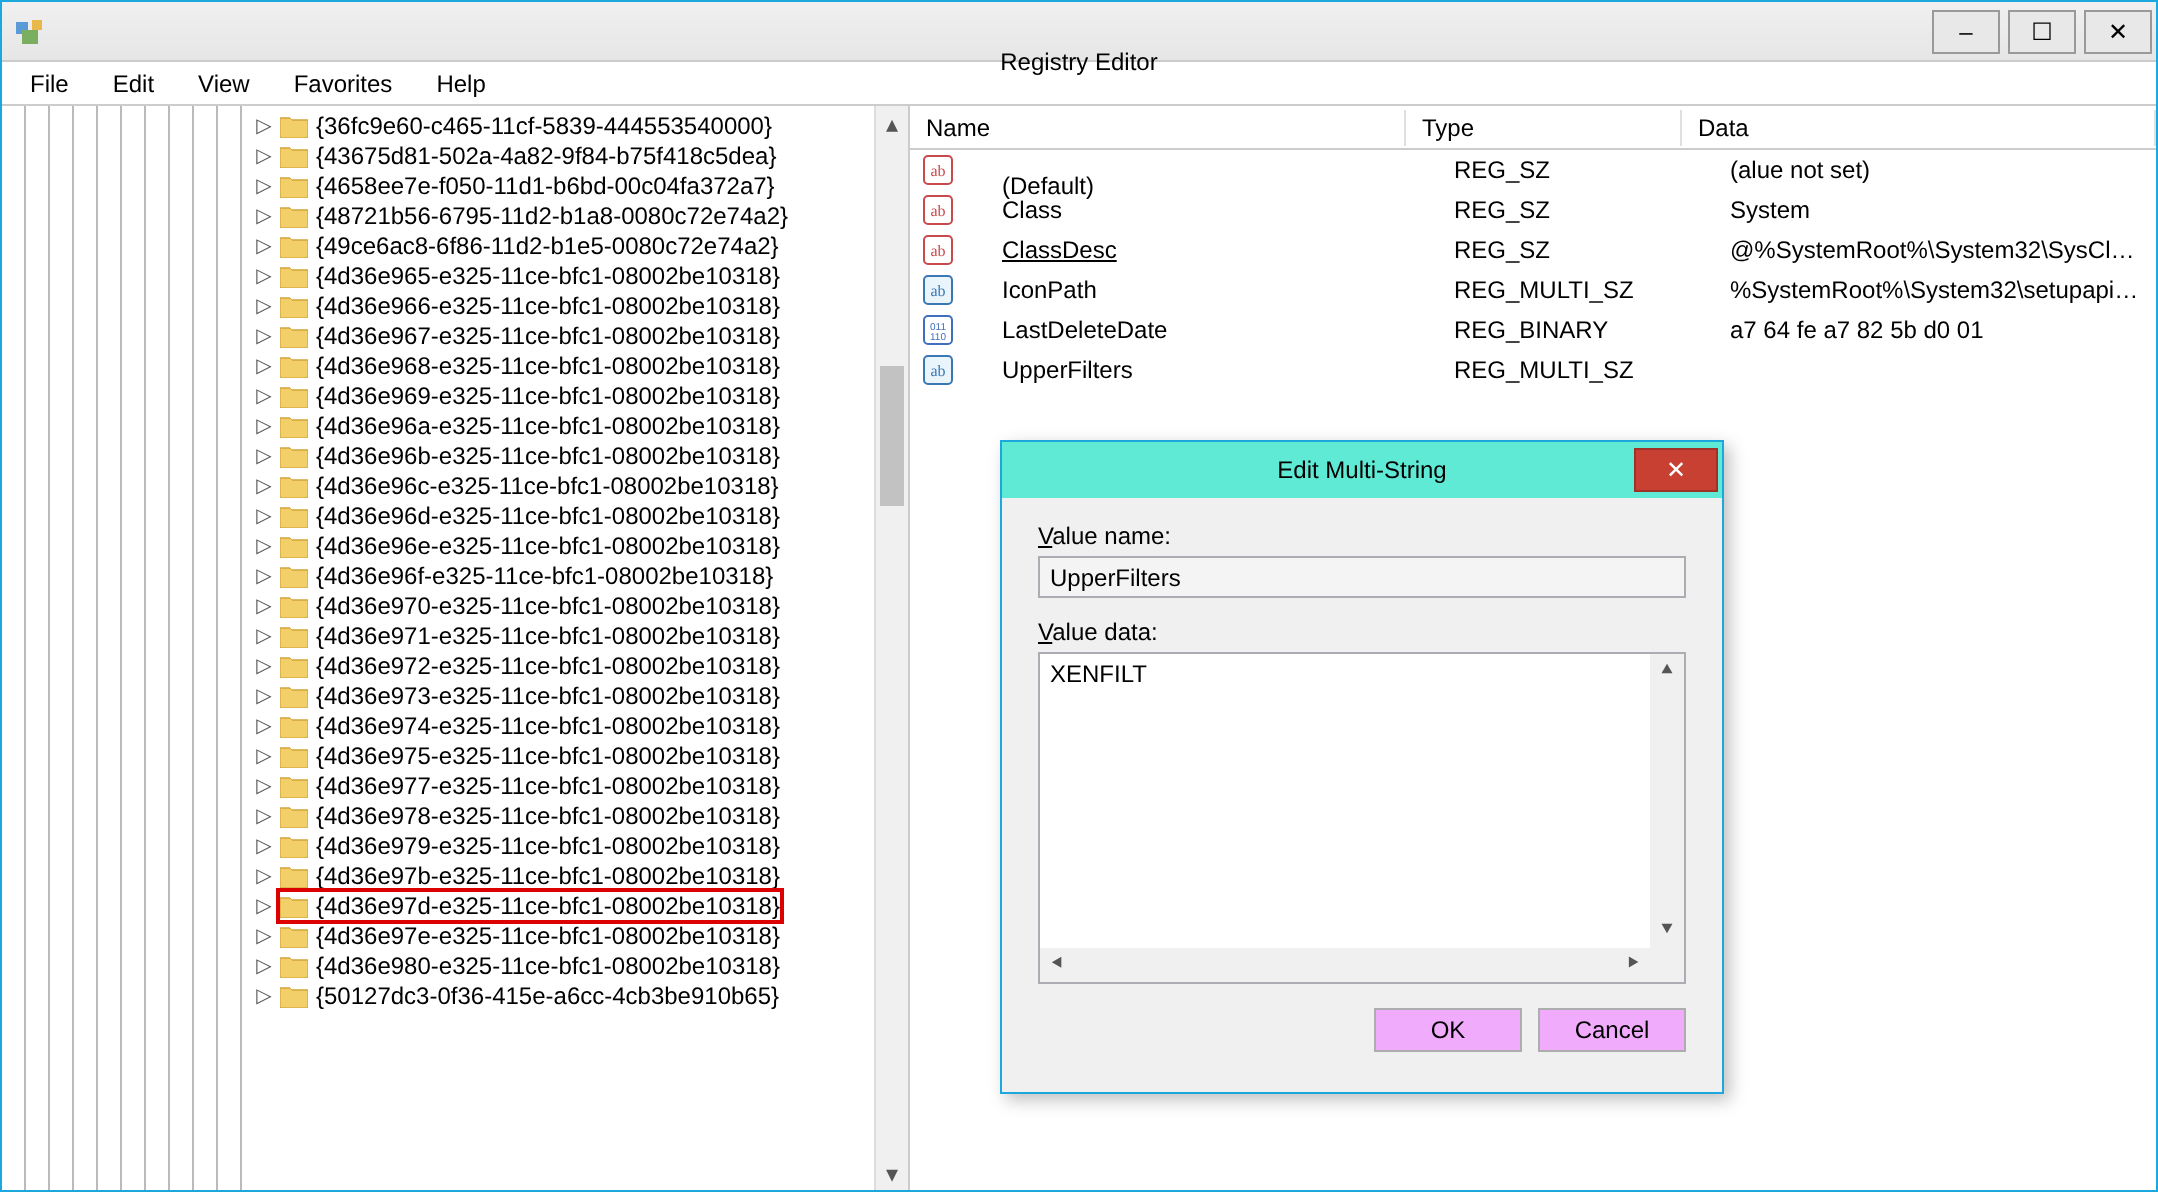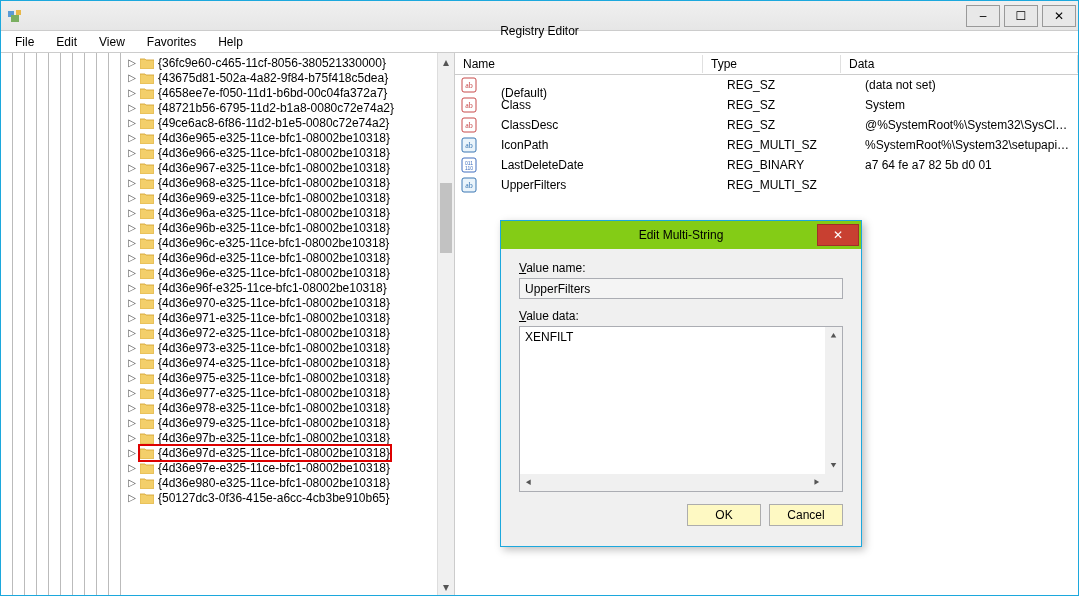--- a/index.html
+++ b/index.html
@@ -133,21 +133,21 @@
     position: absolute;
     left: 499px; top: 219px;
     width: 362px; height: 327px;
     border: 1px solid #1ca8dd;
     background: #f0f0f0;
     box-shadow: 3px 3px 8px rgba(0,0,0,.25);
     z-index: 10;
   }
   .dialog-titlebar {
     height: 28px;
-    background: #84cc16;
+    background: #5eead4;
     color: #000;
     display: flex; align-items: center;
     position: relative;
     justify-content: flex-end;
   }
   .dialog-titlebar .dlg-title {
     position: absolute; left: 0; right: 0; text-align: center;
     font-size: 12px;
   }
   .dialog-titlebar .close-btn {
@@ -200,21 +200,21 @@
   .dlg-ta-vscroll .ar.top { top: 0; }
   .dlg-ta-vscroll .ar.bot { bottom: 0; }
   .dlg-ta-hscroll .ar.lft { left: 0; }
   .dlg-ta-hscroll .ar.rgt { right: 17px; }
   .dlg-buttons {
     display: flex; justify-content: flex-end; gap: 8px;
   }
   .dlg-btn {
     width: 74px; height: 22px;
     border: 1px solid #adadad;
-    background: #fef9c3;
+    background: #f0abfc;
     font-family: inherit; font-size: 12px;
   }
 
   
   .folder-svg { display: block; }
 
 </style>
 </head>
 <body>
 
@@ -255,21 +255,21 @@
         <div class="tree-lines"></div>
         <div class="tree-row">
           <span class="expander">▷</span>
           <span class="label-wrap">
             <span class="folder-icon">
               <svg class="folder-svg" width="14" height="12" viewBox="0 0 14 12">
                 <path d="M0 2h5l1 1h8v8a1 1 0 0 1-1 1H1a1 1 0 0 1-1-1z" fill="#f3cf6a" stroke="#c89b2e" stroke-width="0.5"></path>
                 <path d="M0 2h5l1 1h8" fill="none" stroke="#d8a93f" stroke-width="0.5"></path>
               </svg>
             </span>
-            <span class="label">{36fc9e60-c465-11cf-8056-380521330000}</span>
+            <span class="label">{36fc9e60-c465-11cf-5839-444553540000}</span>
           </span>
         </div>
         <div class="tree-row">
           <span class="expander">▷</span>
           <span class="label-wrap">
             <span class="folder-icon">
               <svg class="folder-svg" width="14" height="12" viewBox="0 0 14 12">
                 <path d="M0 2h5l1 1h8v8a1 1 0 0 1-1 1H1a1 1 0 0 1-1-1z" fill="#f3cf6a" stroke="#c89b2e" stroke-width="0.5"></path>
                 <path d="M0 2h5l1 1h8" fill="none" stroke="#d8a93f" stroke-width="0.5"></path>
               </svg>
@@ -628,37 +628,37 @@
       <div class="list-col col-data">Data</div>
     </div>
     <div class="list-body" id="list-body">
         <div class="list-row">
           <span class="val-icon"><svg width="16" height="16" viewBox="0 0 16 16">
               <rect x="1" y="1" width="14" height="14" rx="2" fill="#fff" stroke="#c84a4a"></rect>
               <text x="8" y="11" font-size="8" text-anchor="middle" fill="#c84a4a" font-family="Segoe UI">ab</text>
             </svg></span>
           <div class="cell col-name" style="width: 226px; margin-top: 16px;">(Default)</div>
           <div class="cell col-type">REG_SZ</div>
-          <div class="cell col-data">(data not set)</div>
+          <div class="cell col-data">(alue not set)</div>
         </div>
         <div class="list-row">
           <span class="val-icon"><svg width="16" height="16" viewBox="0 0 16 16">
               <rect x="1" y="1" width="14" height="14" rx="2" fill="#fff" stroke="#c84a4a"></rect>
               <text x="8" y="11" font-size="8" text-anchor="middle" fill="#c84a4a" font-family="Segoe UI">ab</text>
             </svg></span>
           <div class="cell col-name" style="width: 226px;">Class</div>
           <div class="cell col-type">REG_SZ</div>
           <div class="cell col-data">System</div>
         </div>
         <div class="list-row">
           <span class="val-icon"><svg width="16" height="16" viewBox="0 0 16 16">
               <rect x="1" y="1" width="14" height="14" rx="2" fill="#fff" stroke="#c84a4a"></rect>
               <text x="8" y="11" font-size="8" text-anchor="middle" fill="#c84a4a" font-family="Segoe UI">ab</text>
             </svg></span>
-          <div class="cell col-name" style="width: 226px;">ClassDesc</div>
+          <div class="cell col-name" style="width: 226px; text-decoration: underline;">ClassDesc</div>
           <div class="cell col-type">REG_SZ</div>
           <div class="cell col-data">@%SystemRoot%\System32\SysClass.Dll,-3008</div>
         </div>
         <div class="list-row">
           <span class="val-icon"><svg width="16" height="16" viewBox="0 0 16 16">
               <rect x="1" y="1" width="14" height="14" rx="2" fill="#eaf4fb" stroke="#3a77b3"></rect>
               <text x="8" y="11" font-size="8" text-anchor="middle" fill="#3a77b3" font-family="Segoe UI">ab</text>
             </svg></span>
           <div class="cell col-name" style="width: 226px;">IconPath</div>
           <div class="cell col-type">REG_MULTI_SZ</div>

